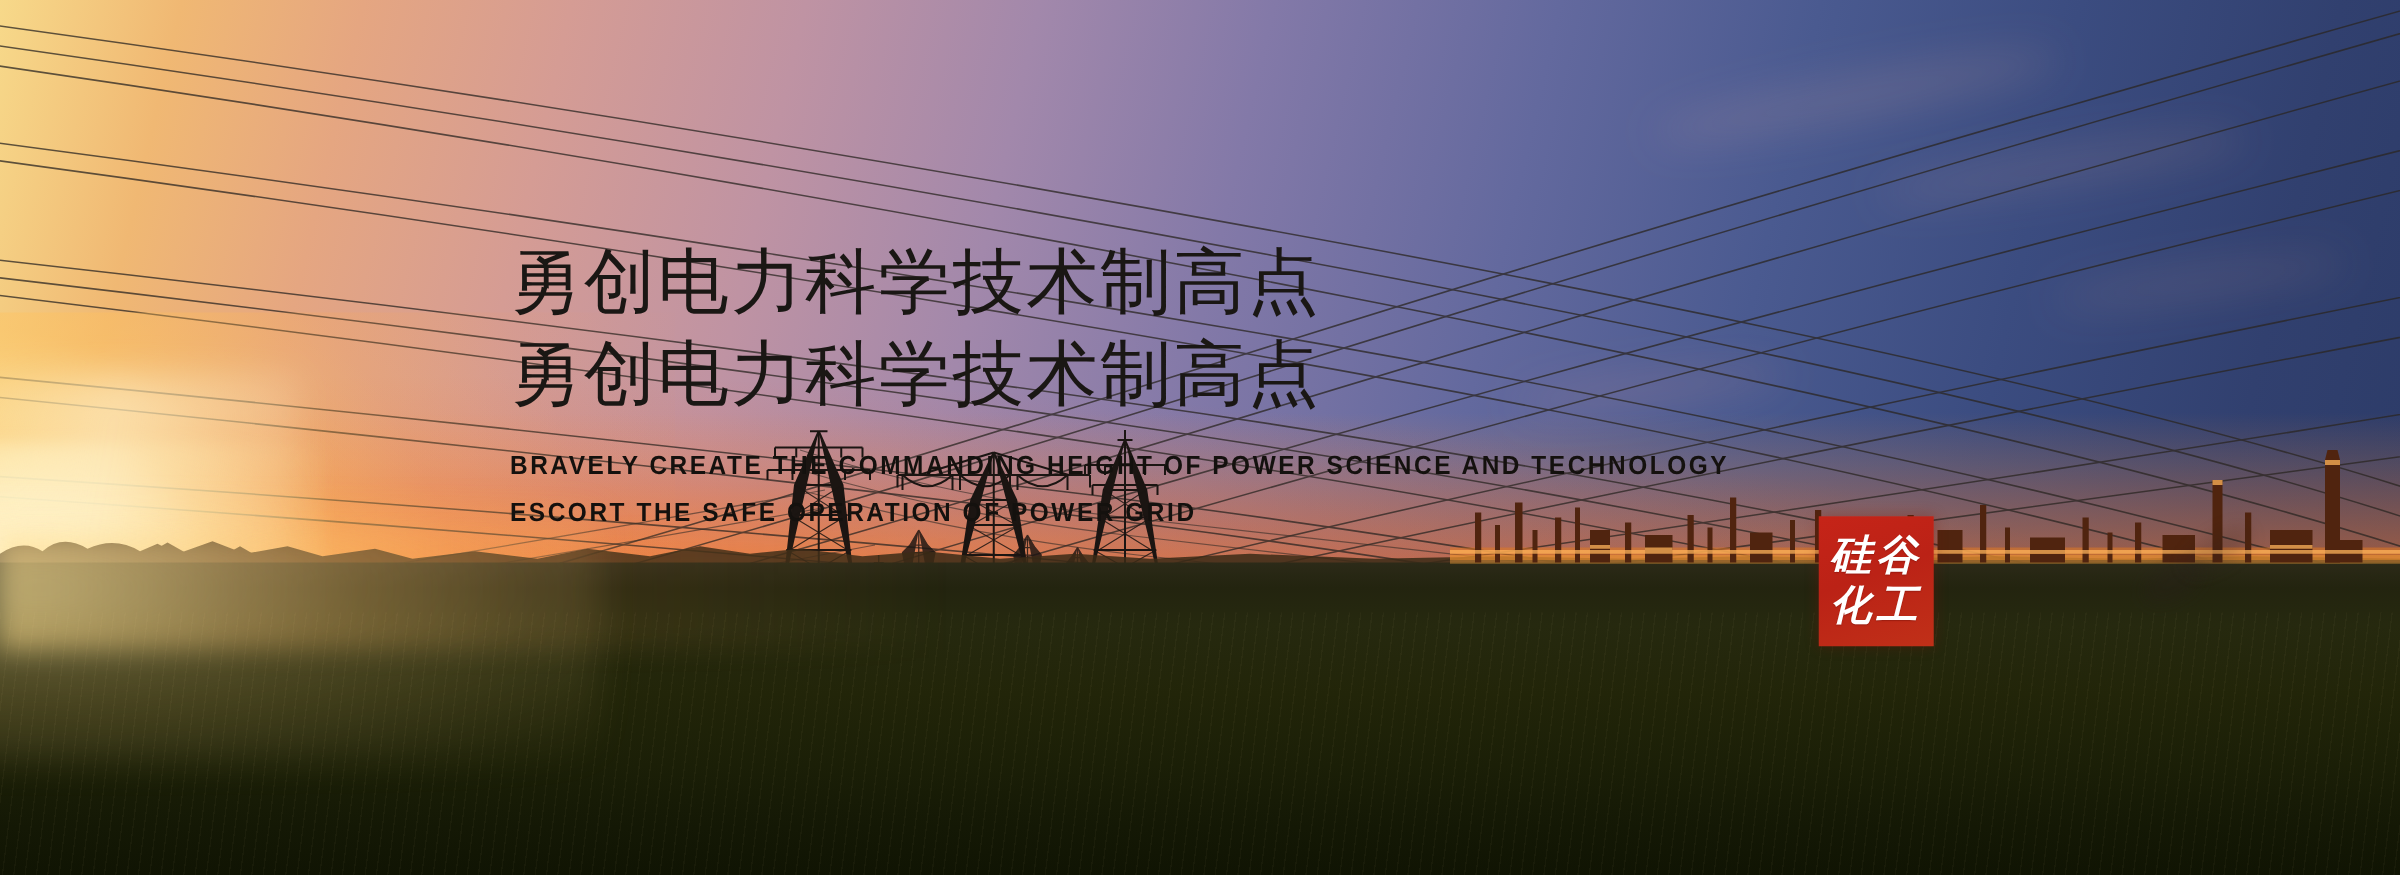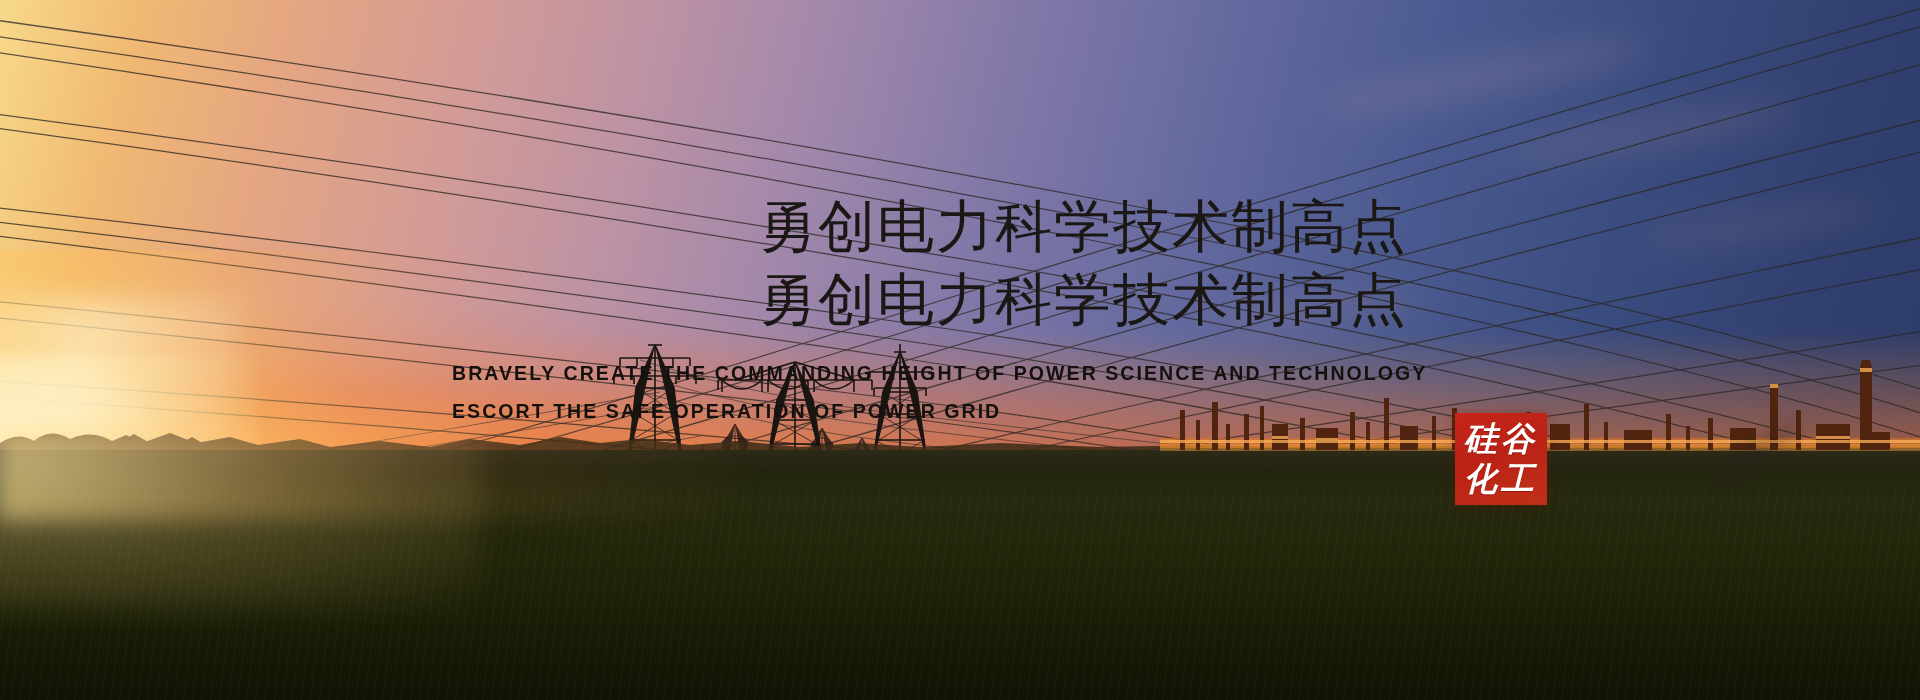--- a/index.html
+++ b/index.html
@@ -145,39 +145,38 @@
     position:absolute;left:408px;top:190px;width:1000px;
   }
   .cn-line{
     font-family:"Liberation Sans","DejaVu Sans",sans-serif;
     font-size:57px;
     line-height:73px;
     letter-spacing:2px;
     color:#1a1714;
     font-weight:400;
     white-space:nowrap;
-    text-align:right;
-  }
-  .en-wrap{margin-top:18px;margin-left:44px;}
+  }
+  .en-wrap{margin-top:18px;}
   .en-line{
     font-family:"Liberation Sans",sans-serif;
     font-size:21px;
     font-weight:bold;
     letter-spacing:2.2px;
     line-height:38px;
     color:#14110e;
     white-space:nowrap;
     transform:scaleX(0.93);
     transform-origin:left center;
   }
 
   
   .stamp{
     position:absolute;left:1455px;top:413px;
-    width:92px;height:92px;
+    width:92px;height:104px;
     background:linear-gradient(160deg,#c62418 0%,#bb2216 45%,#c03018 100%);
     display:flex;flex-direction:column;
     align-items:center;justify-content:center;
     box-shadow:0 0 10px rgba(120,20,10,0.35);
   }
   .stamp-row{
     color:#fff;
     font-family:"Liberation Serif","DejaVu Serif",serif;
     font-weight:bold;
     font-size:33px;

